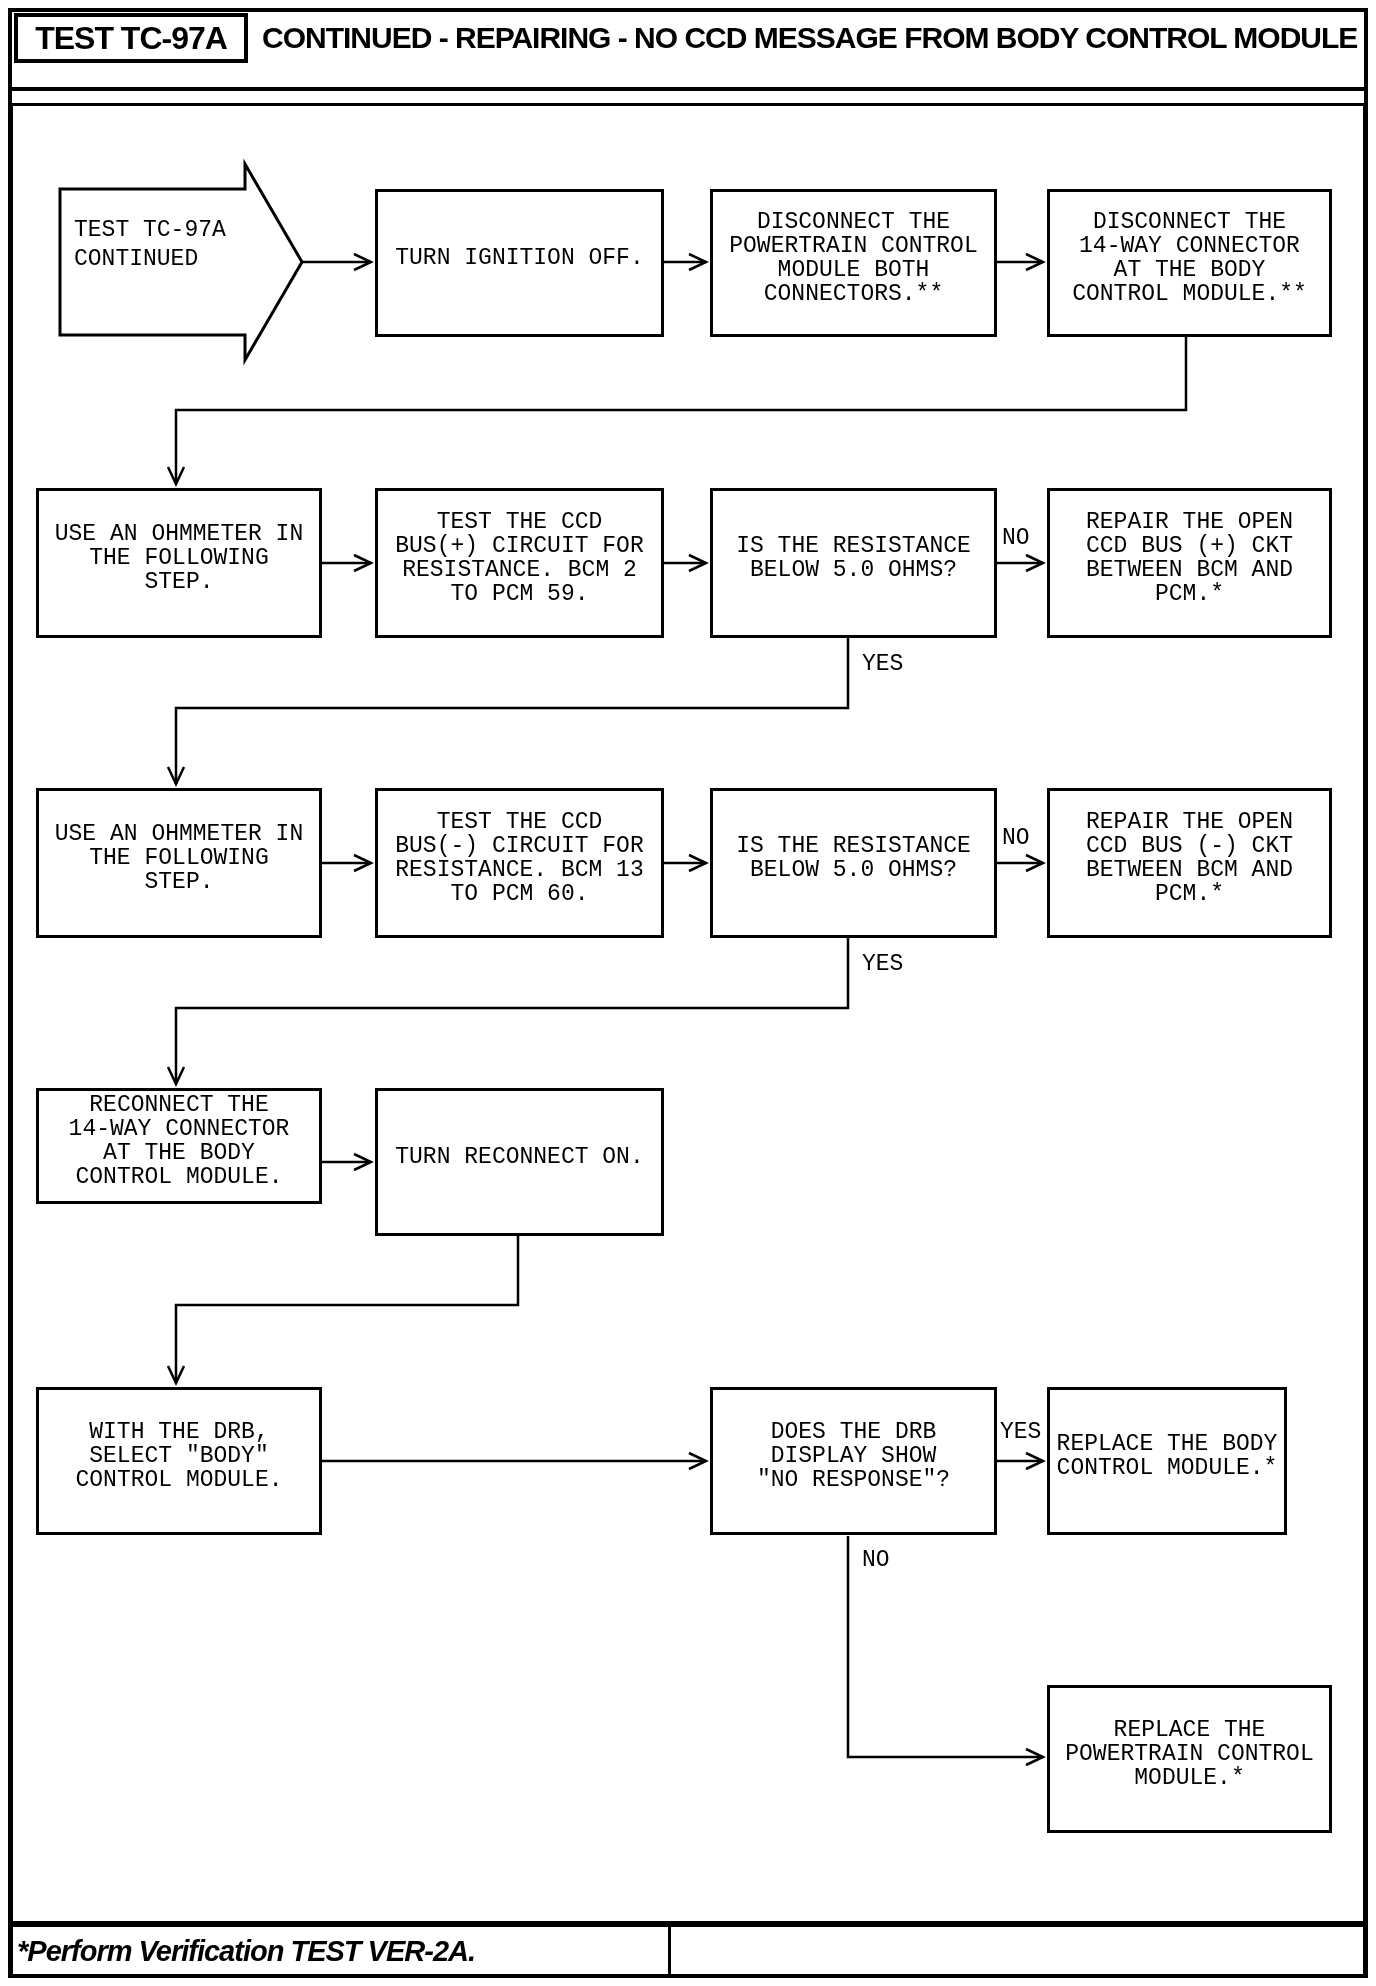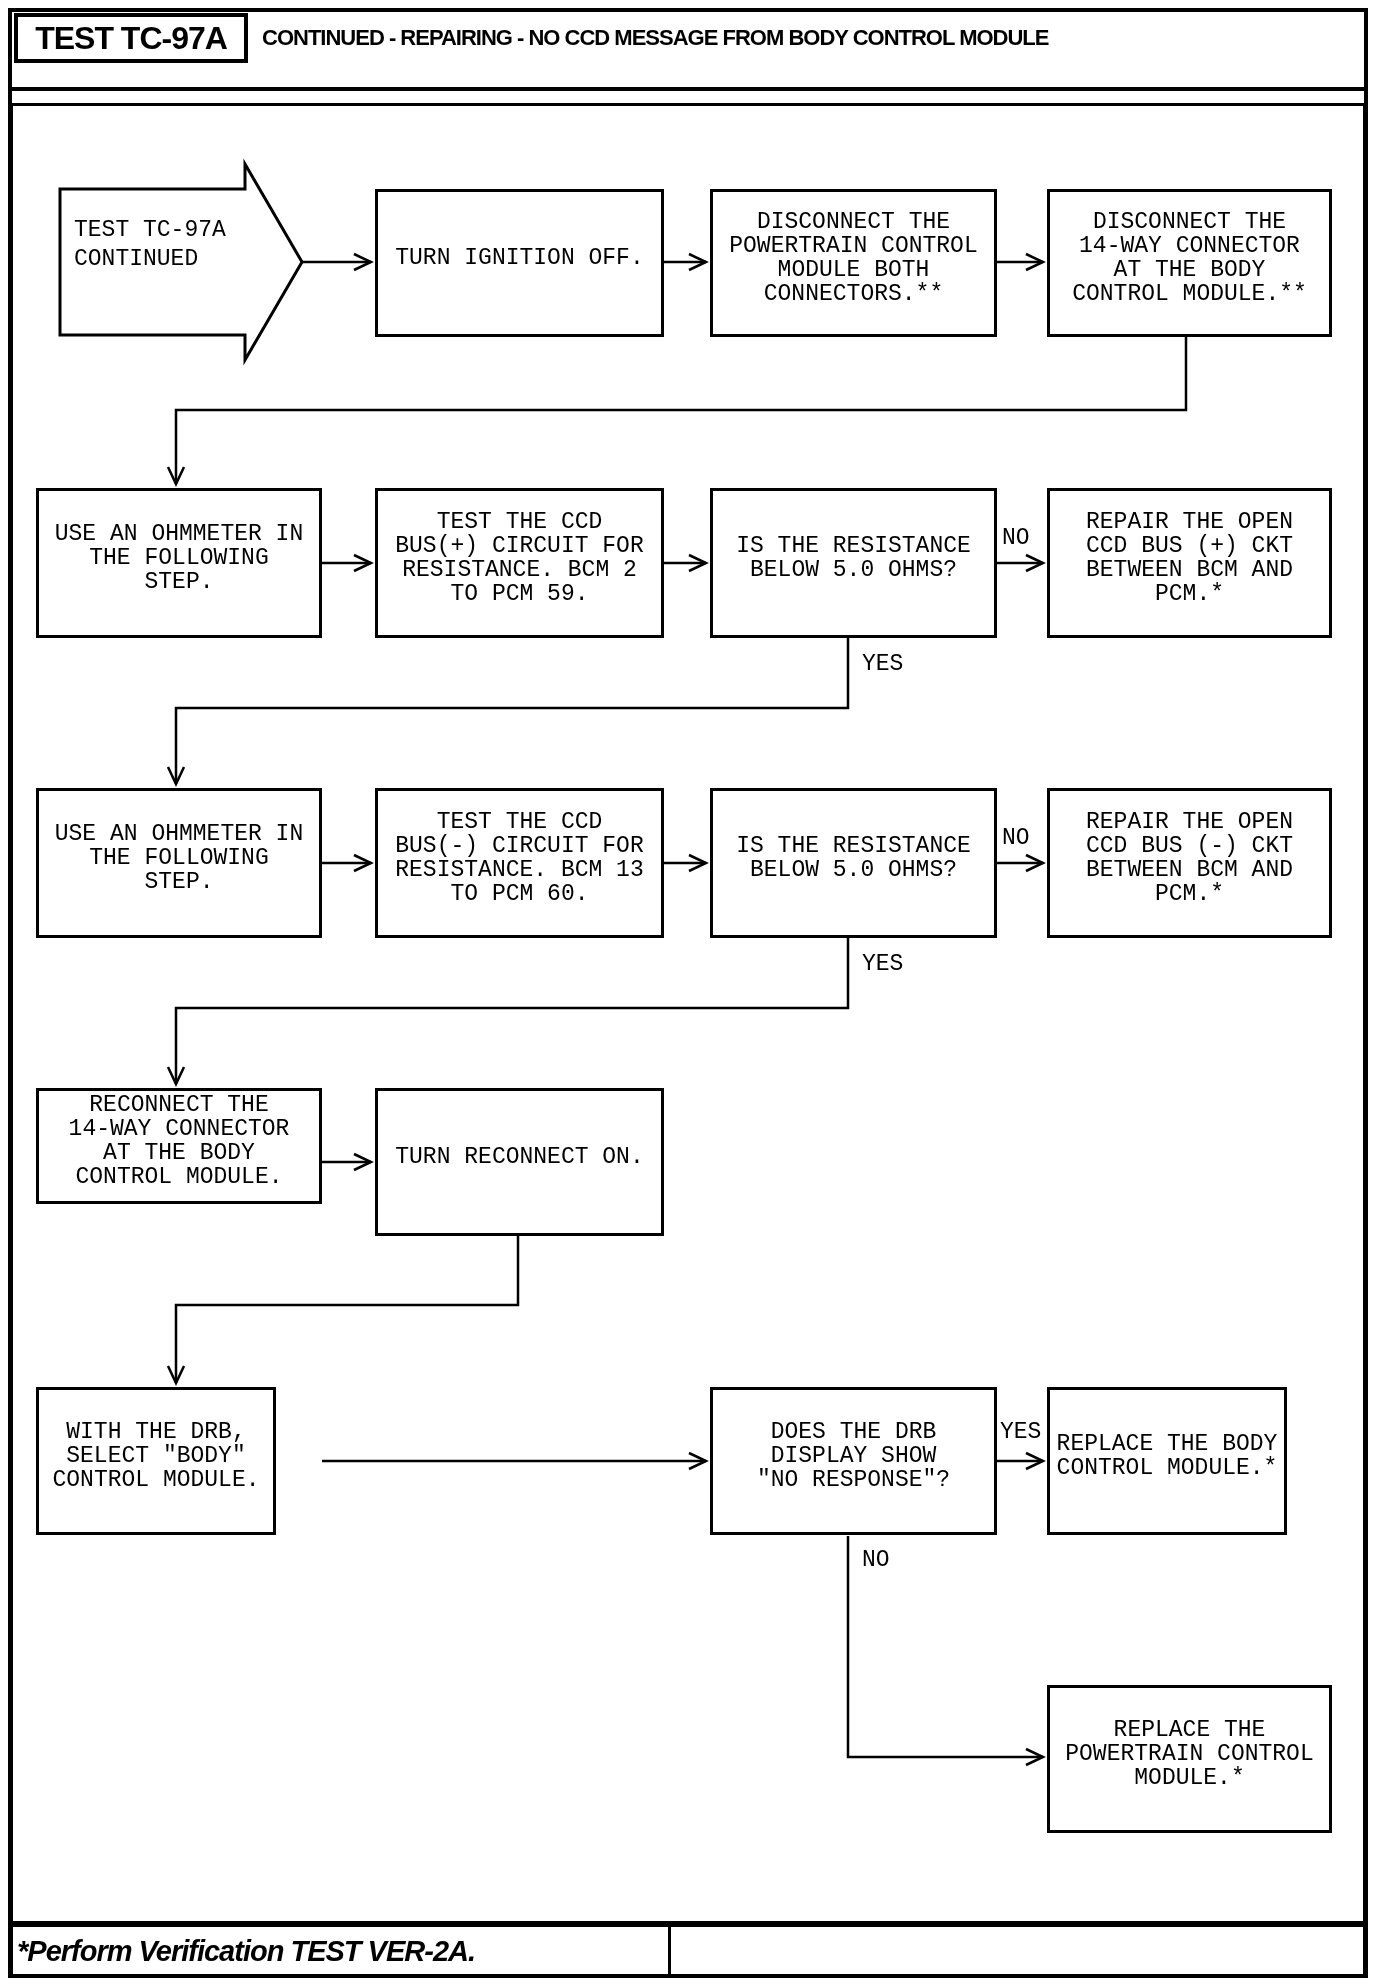--- a/index.html
+++ b/index.html
@@ -5,21 +5,21 @@
   html,body{margin:0;padding:0;background:#ffffff;}
   #page{position:relative;width:1376px;height:1986px;background:#ffffff;
         font-family:"Liberation Mono","DejaVu Sans Mono",monospace;color:#000;}
   .abs{position:absolute;}
   #page-border{left:8px;top:8px;width:1360px;height:1970px;border:4px solid #000;box-sizing:border-box;}
   #header-divider{left:8px;top:87px;width:1360px;height:4px;background:#000;}
   #testid-box{left:14px;top:13px;width:234px;height:50px;border:4px solid #000;box-sizing:border-box;
               display:flex;align-items:center;justify-content:center;
               font-family:"Liberation Sans","DejaVu Sans",sans-serif;font-weight:bold;font-size:32px;letter-spacing:-1px;}
   #page-title{left:262px;top:13px;height:50px;display:flex;align-items:center;
-              font-family:"Liberation Sans","DejaVu Sans",sans-serif;font-weight:bold;font-size:22px;letter-spacing:-1px;}
+              font-family:"Liberation Sans","DejaVu Sans",sans-serif;font-weight:bold;font-size:30px;letter-spacing:-1px;}
   #flow-border{left:10px;top:103px;width:1356px;height:1821px;border:3px solid #000;box-sizing:border-box;}
   .box{border:3px solid #000;box-sizing:border-box;background:#fff;
        display:flex;align-items:center;justify-content:center;text-align:center;
        font-size:23px;line-height:24px;white-space:pre-line;padding-bottom:11px;}
   .lbl{font-size:23px;line-height:24px;}
   #start-label{left:74px;top:216px;width:170px;text-align:left;font-size:23px;line-height:29px;white-space:pre-line;}
   #connectors{left:0;top:0;width:1376px;height:1986px;}
   #footer{left:10px;top:1924px;width:1356px;height:54px;border:3px solid #000;box-sizing:border-box;display:flex;
           font-family:"Liberation Sans","DejaVu Sans",sans-serif;font-weight:bold;font-style:italic;font-size:29px;letter-spacing:-1px;}
   .footer-cell{display:flex;align-items:center;padding-left:4px;box-sizing:border-box;}
@@ -113,21 +113,21 @@
 PCM.*</div>
   <div class="abs lbl" style="left:1002px;top:826px;">NO</div>
   <div class="abs lbl" style="left:862px;top:952px;">YES</div>
 
   <div class="abs box" style="left:36px;top:1088px;width:286px;height:116px;">RECONNECT THE
 14-WAY CONNECTOR
 AT THE BODY
 CONTROL MODULE.</div>
   <div class="abs box" style="left:375px;top:1088px;width:289px;height:148px;">TURN RECONNECT ON.</div>
 
-  <div class="abs box" style="left:36px;top:1387px;width:240px;height:148px;">WITH THE DRB,
+  <div class="abs box" style="left:36px;top:1387px;width:286px;height:148px;">WITH THE DRB,
 SELECT "BODY"
 CONTROL MODULE.</div>
   <div class="abs box" style="left:710px;top:1387px;width:287px;height:148px;">DOES THE DRB
 DISPLAY SHOW
 "NO RESPONSE"?</div>
   <div class="abs box" style="left:1047px;top:1387px;width:240px;height:148px;">REPLACE THE BODY
 CONTROL MODULE.*</div>
   <div class="abs lbl" style="left:1000px;top:1420px;">YES</div>
   <div class="abs lbl" style="left:862px;top:1548px;">NO</div>
 

